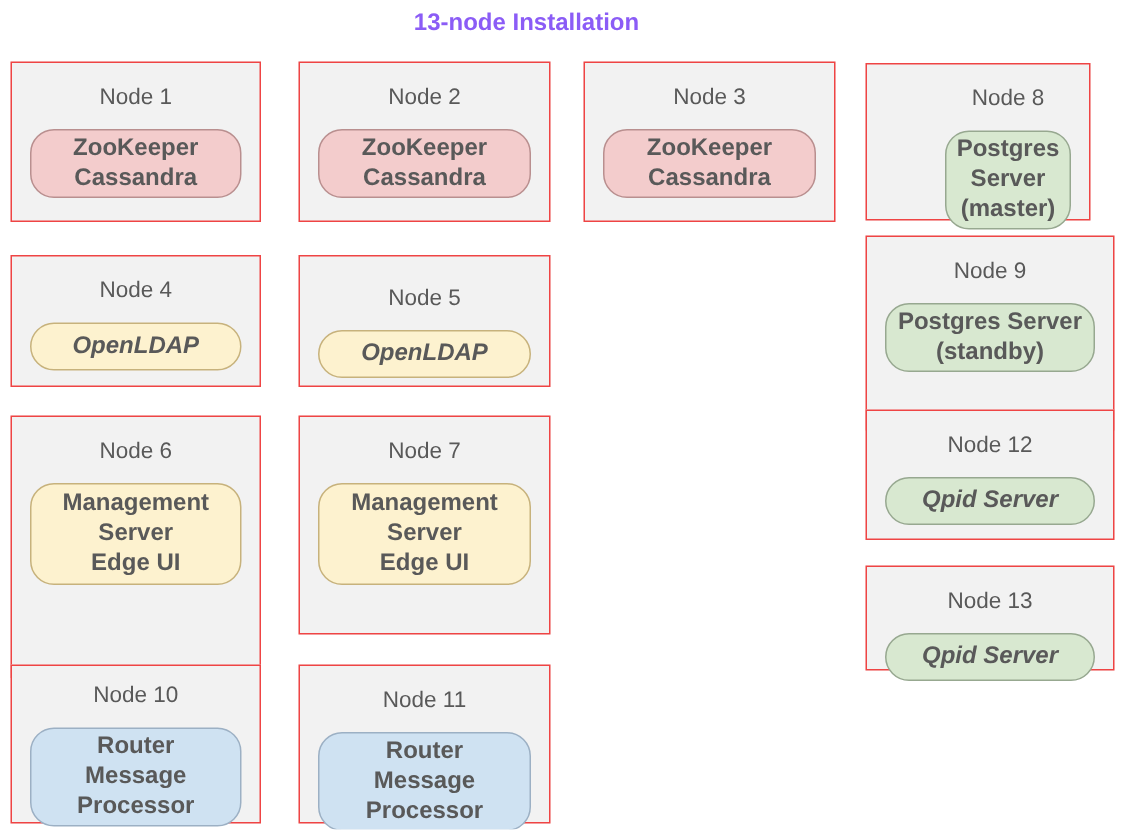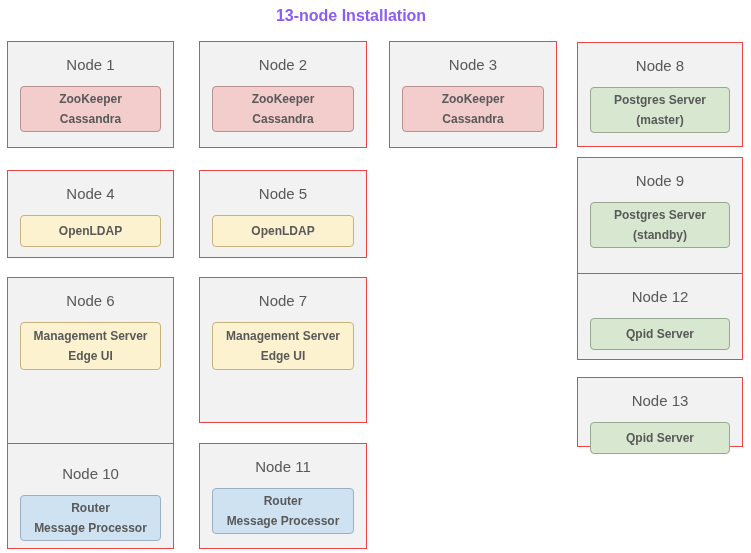--- a/index.html
+++ b/index.html
@@ -37,42 +37,42 @@
   .node-label {
     margin-top: 12px;
     text-align: center;
     font-size: 15px;
     line-height: 22px;
     color: #595959;
   }
   .pill {
     box-sizing: border-box;
     margin: 10px 12px 0 12px;
-    border-radius: 4px;
+    border-radius: 16px;
     border: 1px solid;
     text-align: center;
-    font-size: 12px;
+    font-size: 16px;
     font-weight: bold;
     line-height: 20px;
     color: #595959;
   }
-  .pill-1line { padding: 5px 14px; }
+  .pill-1line { padding: 5px 14px; font-style: italic; }
   .pill-2line { padding: 2px 6px; }
   .pill-tall  { padding: 3px 6px; }
   .pill-pink   { background: #f3cccc; border-color: #b98f8f; }
   .pill-yellow { background: #fdf2cf; border-color: #c7b27c; }
   .pill-green  { background: #d8e8d0; border-color: #97a890; }
   .pill-blue   { background: #cfe2f2; border-color: #9cb0c4; }
   
   .n1  { left: 7px;   top: 41px;  width: 167px; height: 107px; }
   .n2  { left: 199px; top: 41px;  width: 168px; height: 107px; }
   .n3  { left: 389px; top: 41px;  width: 168px; height: 107px; }
-  .n8  { left: 577px; top: 42px;  width: 166px; height: 105px; }
+  .n8  { left: 577px; top: 42px;  width: 150px; height: 105px; padding-left: 40px; }
   .n4  { left: 7px;   top: 170px; width: 167px; height: 88px;  }
-  .n5  { left: 199px; top: 170px; width: 168px; height: 88px;  }
+  .n5  { left: 199px; top: 170px; width: 168px; height: 88px; justify-content: center;  }
   .n9  { left: 577px; top: 157px; width: 166px; height: 130px; }
   .n6  { left: 7px;   top: 277px; width: 167px; height: 175px; }
   .n7  { left: 199px; top: 277px; width: 168px; height: 146px; }
   .n12 { left: 577px; top: 273px; width: 166px; height: 87px;  }
   .n13 { left: 577px; top: 377px; width: 166px; height: 70px;  }
   .n10 { left: 7px;   top: 443px; width: 167px; height: 106px; justify-content: center; }
   .n11 { left: 199px; top: 443px; width: 168px; height: 106px; }
 </style>
 </head>
 <body>

